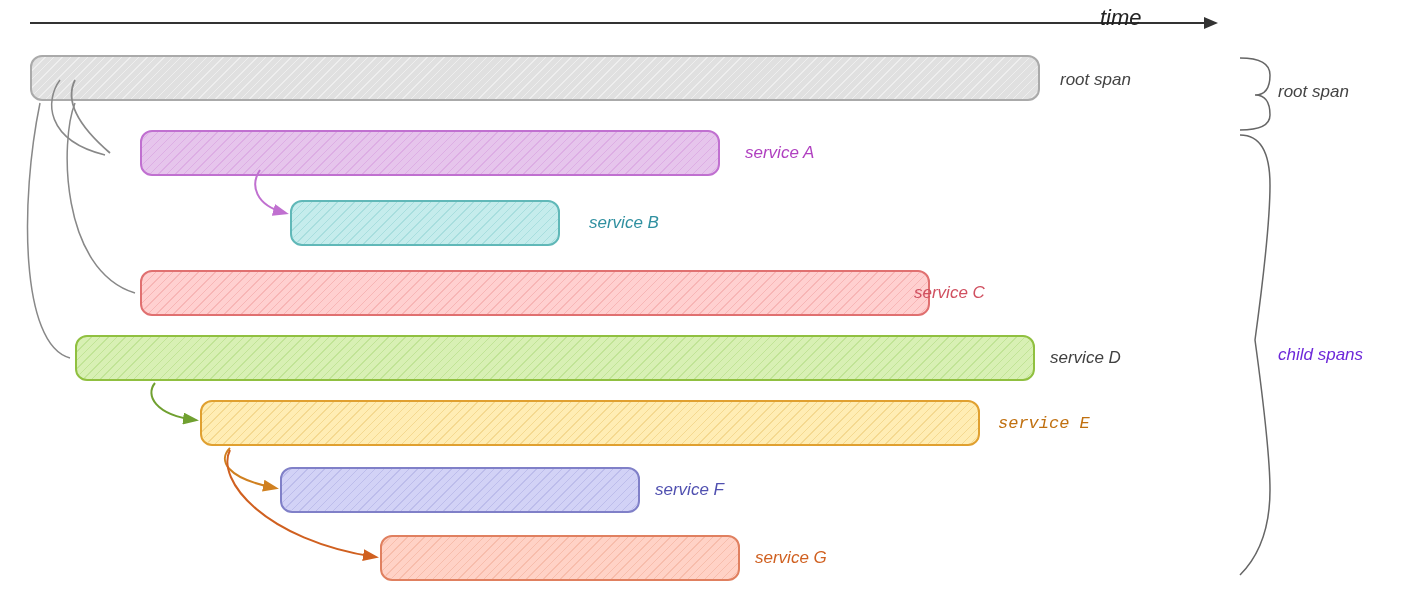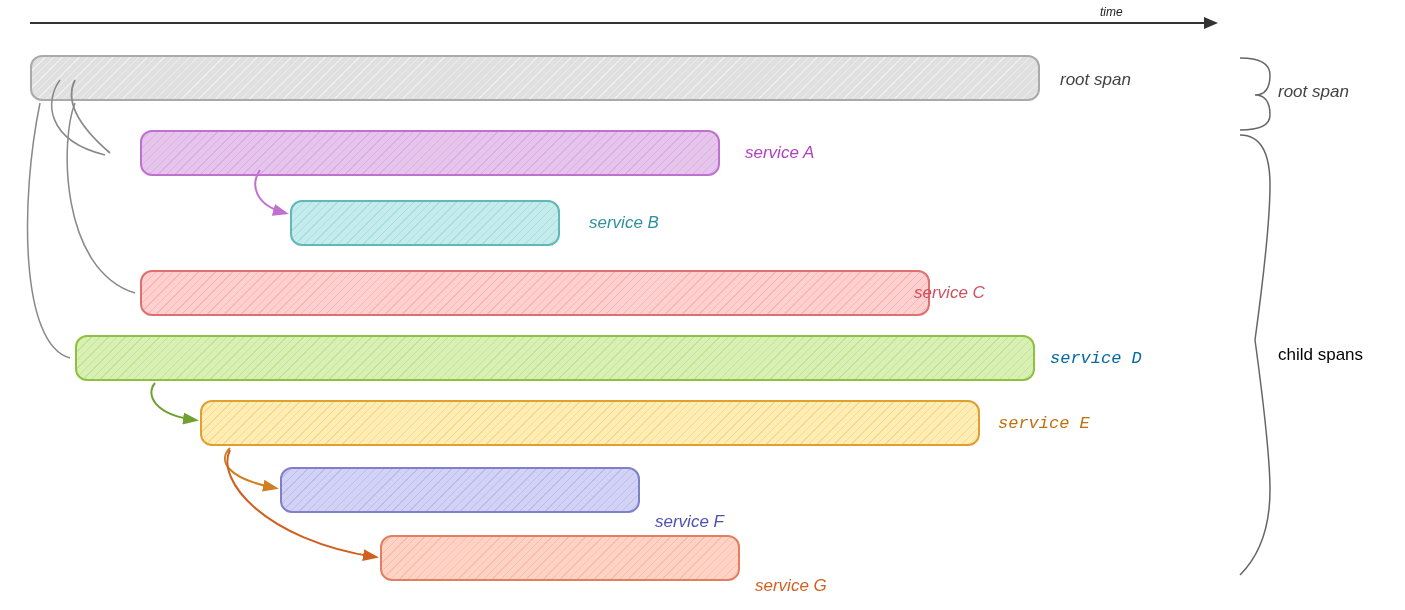--- a/index.html
+++ b/index.html
@@ -33,21 +33,21 @@
       right: -8px;
       top: -5px;
       border-left: 14px solid #333;
       border-top: 6px solid transparent;
       border-bottom: 6px solid transparent;
     }
     .time-label {
       position: absolute;
       top: 5px;
       left: 1100px;
-      font-size: 12px;
+      font-size: 22px;
       color: #222;
       font-style: italic;
     }
 
     
     .span-bar {
       position: absolute;
       border-radius: 12px;
       height: 46px;
       overflow: hidden;
@@ -214,24 +214,24 @@
       position: absolute;
       font-size: 17px;
       font-style: italic;
       top: 50%;
       transform: translateY(-50%);
     }
 
     .label-a { left: 745px; top: 153px; color: #b040c0; }
     .label-b { left: 575px; top: 223px; color: #3090a0; margin-left: 14px; }
     .label-c { left: 914px; top: 293px; color: #d05060; }
-    .label-d { left: 1050px; top: 358px; color: #0369a1; font-family: Liberation Mono, monospace; }
+    .label-d { left: 1050px; top: 358px; color: #404040; }
     .label-e { left: 998px; top: 423px; color: #c07010; font-family: Liberation Mono, monospace; }
-    .label-f { left: 655px; top: 490px; color: #5050b0; margin-top: 32px; }
-    .label-g { left: 755px; top: 586px; color: #d06020; }
+    .label-f { left: 655px; top: 490px; color: #5050b0; }
+    .label-g { left: 755px; top: 558px; color: #d06020; }
 
     
     svg.arrows {
       position: absolute;
       top: 0;
       left: 0;
       width: 1405px;
       height: 610px;
       pointer-events: none;
     }
@@ -328,15 +328,15 @@
 
     <path d="M 230 450 C 215 480 265 540 375 557" fill="none" stroke="#d06020" stroke-width="2" marker-end="url(#arrowhead-dark-orange)"></path>
 
     <path d="M 1240 58 Q 1270 58 1270 75 Q 1270 95 1255 95 Q 1270 95 1270 115 Q 1270 130 1240 130" fill="none" stroke="#666" stroke-width="1.5"></path>
 
     <path d="M 1240 135 Q 1270 135 1270 185 Q 1270 230 1255 340 Q 1270 450 1270 490 Q 1270 545 1240 575" fill="none" stroke="#666" stroke-width="1.5"></path>
   </svg>
 
   <span style="position:absolute; top:82px; left:1278px; font-size:17px; color:#444; font-style:italic;">root span</span>
 
-  <span style="position:absolute; top:345px; left:1278px; font-size:17px; color:#000000; ">child spans</span>
+  <span style="position:absolute; top:345px; left:1278px; font-size:17px; color:#6d28d9; font-style:italic;">child spans</span>
 
 </div>
 
 </body></html>

